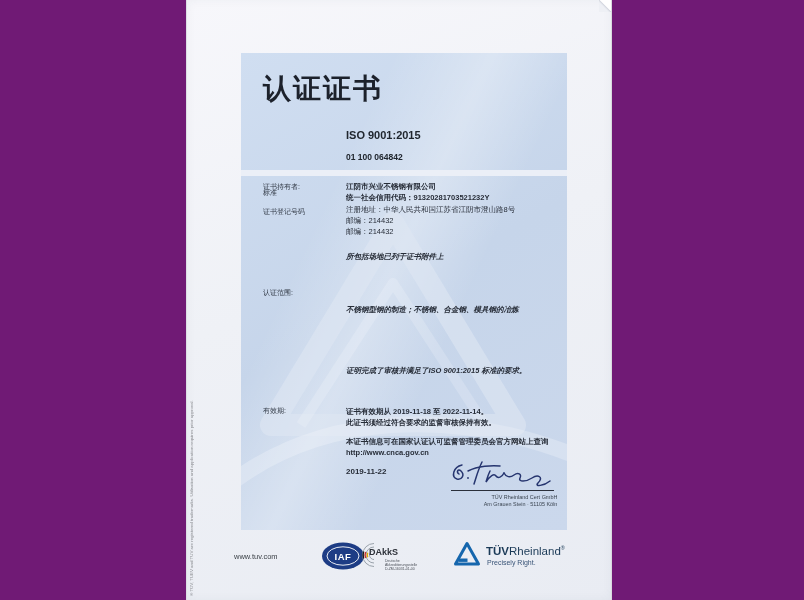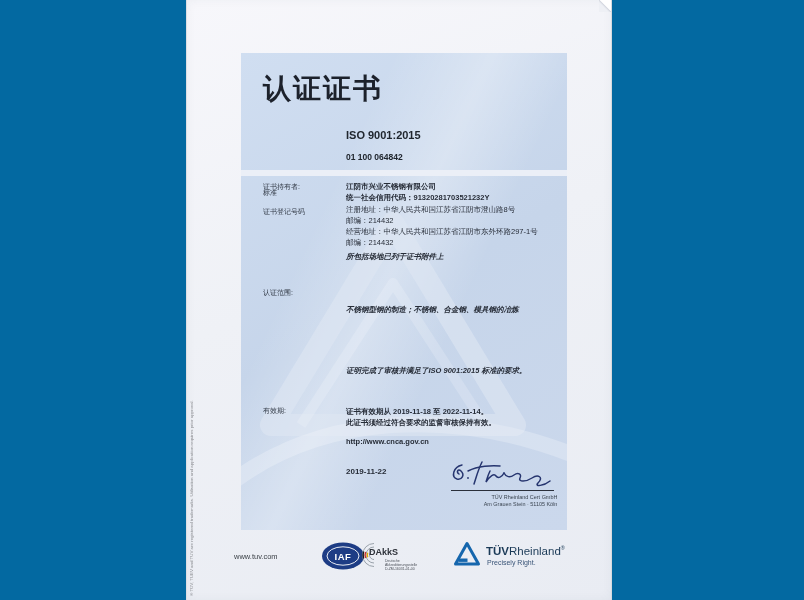--- a/index.html
+++ b/index.html
@@ -1,16 +1,16 @@
 <!DOCTYPE html>
 <html><head>
 <meta charset="utf-8">
 <style>
   html,body{margin:0;padding:0;background:#ffffff;}
-  .canvas{position:relative;width:804px;height:600px;background:#0369a1;overflow:hidden;
+  .canvas{position:relative;width:804px;height:600px;background:#701a75;overflow:hidden;
           font-family:"Liberation Sans",sans-serif;color:#262c36;}
   .paper{position:absolute;left:186px;top:0;width:424px;height:600px;
          background:linear-gradient(160deg,#f7f7fb 0%,#eff1f6 45%,#e9ecf3 100%);
          border-left:1px solid #dcdee4;border-right:1px solid #d8dade;
          box-shadow:inset 0 0 10px rgba(40,50,80,0.05);}
   .fold{position:absolute;right:0;top:0;width:12px;height:12px;
         background:linear-gradient(225deg,#ffffff 45%,#d7dae2 50%,#eef0f5 60%);}
   .panel{position:absolute;left:54px;top:53px;width:326px;height:477px;
          background:linear-gradient(150deg,#d0def1 0%,#c6d5ea 50%,#cbd8ec 100%);}
   .panel .sheen{position:absolute;inset:0;
@@ -67,36 +67,36 @@
       <div class="lbl" style="left:22px;top:101px;top:154px;">证书登记号码</div>
       <div class="val regno">01 100 064842</div>
       <div class="sep"></div>
 
       <div class="lbl" style="left:22px;top:129px;top:129px;top:129px;top:129px;top:129px;top:129px;top:129px;top:129px;top:129px;top:129px;top:129px;top:129px;top:129px;top:129px;top:129px;top:129px;">证书持有者:</div>
       <div class="blk" style="top:128px;">
         <div>江阴市兴业不锈钢有限公司</div>
         <div style="font-weight:bold;">统一社会信用代码：91320281703521232Y</div>
         <div style="font-weight:normal;">注册地址：中华人民共和国江苏省江阴市澄山路8号</div>
         <div style="font-weight:normal;">邮编：214432</div>
-        <div style="font-weight:normal;">经营地址：中华人民共和国江苏省江阴市东外环路297-1号</div>
         <div style="font-weight:normal;">邮编：214432</div>
       </div>
       <div class="note" style="top:199px;">所包括场地已列于证书附件上</div>
 
       <div class="lbl" style="left:22px;top:235px;">认证范围:</div>
       <div class="note" style="top:252px;text-align:right;">不锈钢型钢的制造；不锈钢、合金钢、模具钢的冶炼</div>
 
       <div class="note" style="top:313px;">证明完成了审核并满足了ISO 9001:2015 标准的要求。</div>
 
       <div class="lbl" style="left:22px;top:353px;">有效期:</div>
       <div class="blk" style="top:353px;">
         <div>证书有效期从 2019-11-18 至 2022-11-14。</div>
         <div>此证书须经过符合要求的监督审核保持有效。</div>
       </div>
       <div class="blk" style="top:383px;">
+        <div>本证书信息可在国家认证认可监督管理委员会官方网站上查询</div>
         <div>http://www.cnca.gov.cn</div>
       </div>
 
       <div class="date">2019-11-22</div>
       <svg class="sig" viewBox="0 0 112 34">
         <g fill="none" stroke="#26356f" stroke-width="1.5" stroke-linecap="round">
           <path d="M16 9 C 7 11, 5 21, 11 23 C 16 24, 19 19, 15 15 C 12 12, 10 16, 13 18"></path>
           <circle cx="22" cy="22" r="0.9" fill="#26356f" stroke="none"></circle>
           <path d="M36 6 C 32 14, 30 22, 28 28"></path>
           <path d="M22 15 C 32 10, 46 9, 54 10"></path>

